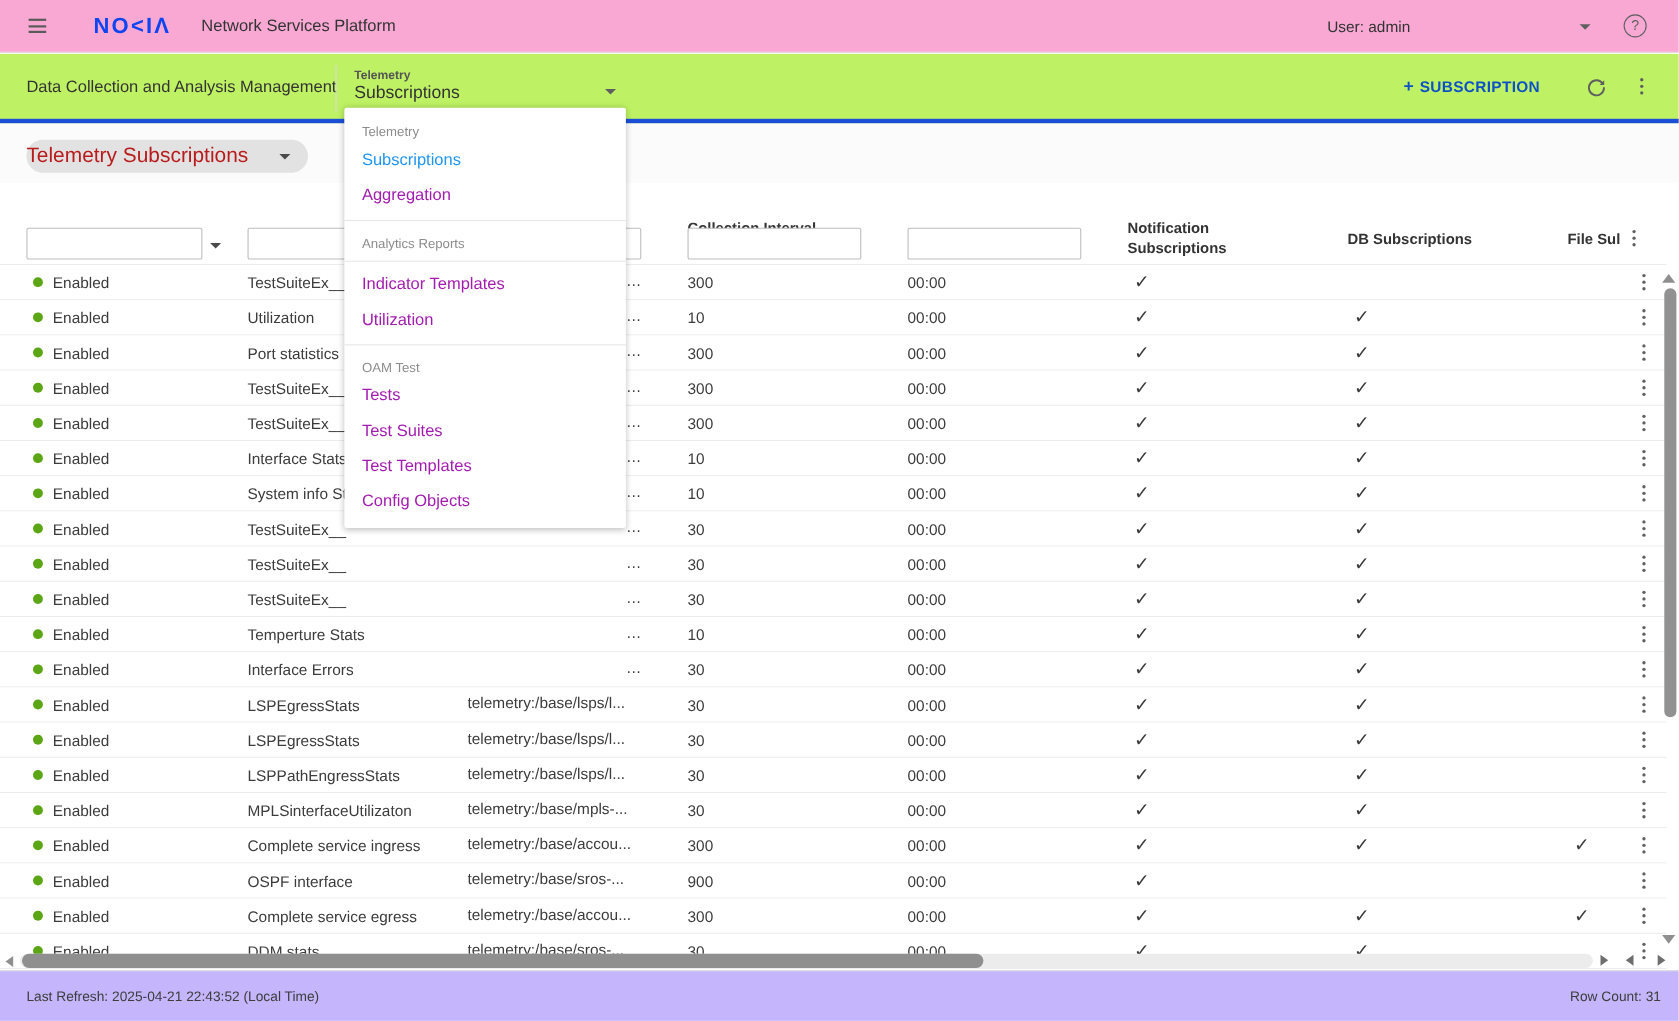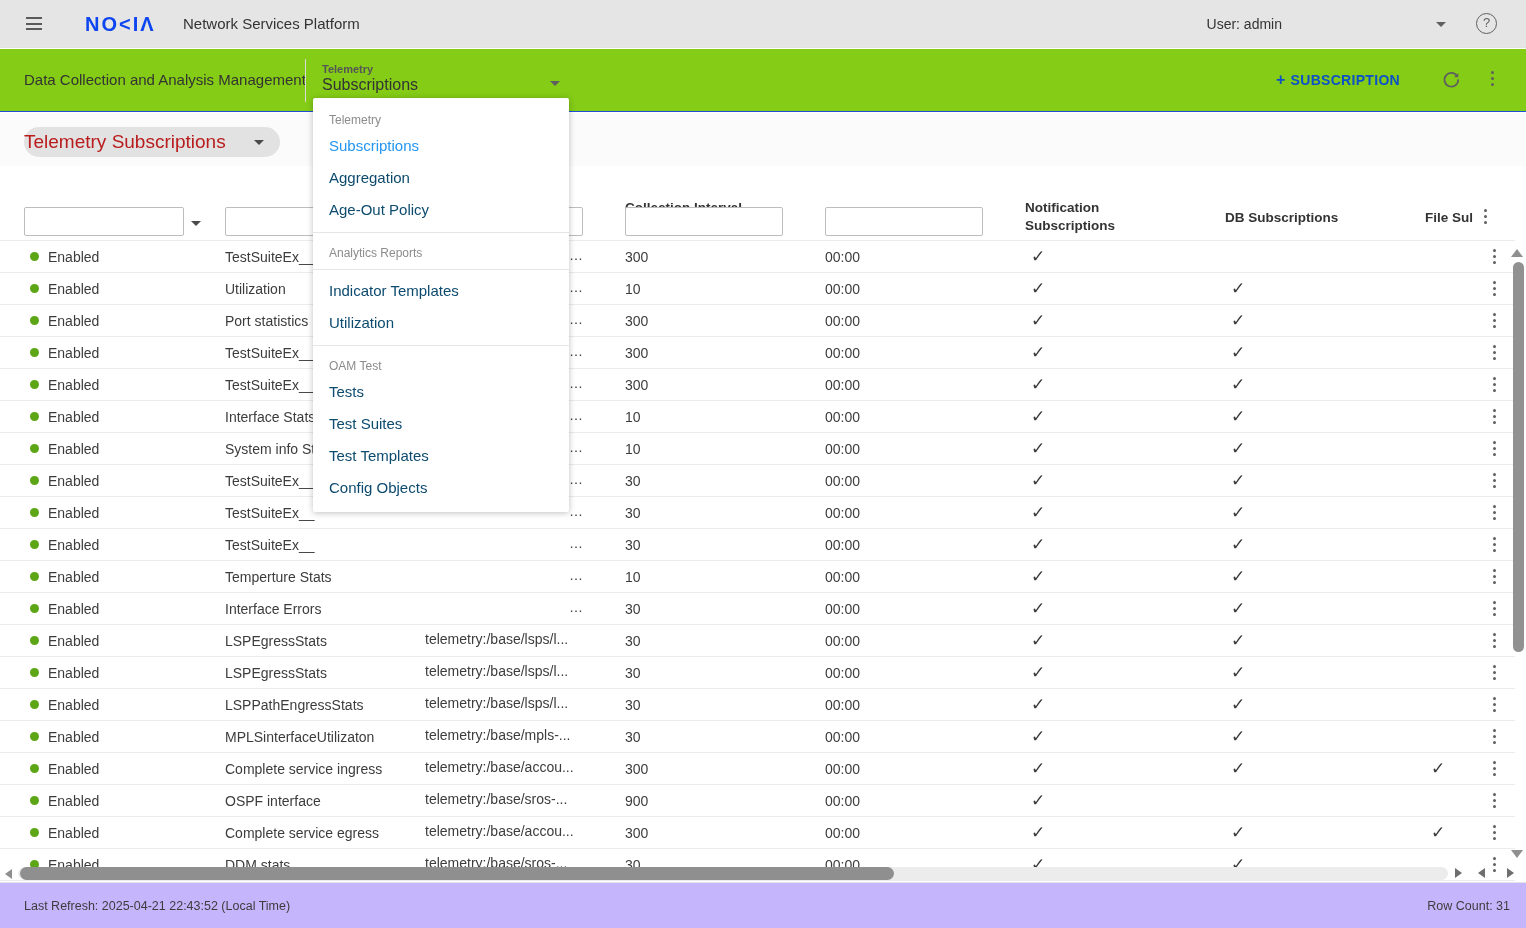--- a/index.html
+++ b/index.html
@@ -1,37 +1,37 @@
 <!DOCTYPE html>
 <html><head>
 <meta charset="utf-8">
 <style>
   * { box-sizing: border-box; margin: 0; padding: 0; }
   html,body { width:1526px; height:928px; overflow:hidden; background:#fff;
     font-family:"Liberation Sans", sans-serif; color:#333; }
 
   
   .topbar { position:absolute; top:0; left:0; width:1526px; height:48px;
-    background:#e5e5e5; border-bottom:1px solid #e2e2e2; z-index:5;padding-left:20px; }
+    background:#f9a8d4; border-bottom:1px solid #e2e2e2; z-index:5;padding-left:20px; }
   .hamburger { position:absolute; left:26px; top:17px; width:16px; height:13px;
     display:flex; flex-direction:column; justify-content:space-between; cursor:pointer; }
   .hamburger span { display:block; height:2px; background:#5a5a5a; }
   .nokia-logo { position:absolute; left:85px; top:13px; font-size:20px; font-weight:700;
     color:#0d45f0; letter-spacing:2px; }
   .app-name { position:absolute; left:183px; top:15px; font-size:15px; color:#333; }
   .user-label { position:absolute; right:244px; top:16px; font-size:14px; color:#333; }
   .caret { width:0; height:0; border-left:5px solid transparent; border-right:5px solid transparent;
     border-top:5px solid #5f5f5f; display:inline-block; }
   .user-caret { position:absolute; right:80px; top:22px; }
   .help-icon { position:absolute; right:29px; top:13px; width:21px; height:21px; border-radius:50%;
     border:1.5px solid #5f5f5f; color:#5f5f5f; font-size:13px; line-height:18px; text-align:center; }
 
   
   .toolbar { position:absolute; top:49px; left:0; width:1526px; height:63px;
-    background:#84cc16; border-bottom:1px solid #1d4ed8; z-index:5; }
+    background:#bef264; border-bottom:4px solid #1d4ed8; z-index:5; }
   .page-title { position:absolute; left:24px; top:22px; font-size:15px; color:#333; }
   .vdivider { position:absolute; left:305px; top:10px; height:43px; width:1px; background:#d9d9d9; }
   .selector { position:absolute; left:322px; top:14px; width:248px; cursor:pointer; }
   .selector .small { font-size:11px; font-weight:700; color:#555; margin-bottom:1px; }
   .selector .big { font-size:16px; color:#333; }
   .selector-caret { position:absolute; left:228px; top:18px; }
   .new-btn { position:absolute; right:126px; top:22px; font-size:14px; font-weight:700;
     color:#0d51c8; letter-spacing:.3px; cursor:pointer; }
   .new-btn .plus { font-size:16px; font-weight:700; margin-right:5px; }
   .refresh-btn { position:absolute; right:65px; top:21px; width:20px; height:20px; cursor:pointer; }
@@ -79,21 +79,21 @@
   .c-path span.tail { width:158px; text-align:right; }
   .check { font-size:17px; color:#3a3a3a; padding-left:6px; }
   .c-kebab { display:flex; justify-content:flex-start; padding-left:8px; }
 
   
   .menu { position:absolute; top:98px; left:313px; width:256px; background:#fff; z-index:20;
     box-shadow:0 1px 6px rgba(0,0,0,.25); border-radius:2px; padding:2px 0; }
   .menu-section { padding:5px 0 6px; }
   .menu-section + .menu-section { border-top:1px solid #e6e6e6; }
   .menu-header { padding:8px 16px 3px; font-size:12px; color:#8c8c8c; }
-  .menu-item { padding:7px 16px 8px; font-size:15px; color:#0c4a6e; cursor:pointer; }
+  .menu-item { padding:7px 16px 8px; font-size:15px; color:#a21caf; cursor:pointer; }
   .menu-item.selected { color:#2196f3; }
   .menu-item.focused { margin:2px 10px 3px; padding:3px 6px 4px; border:2px solid #ed7326;
     border-radius:14px; background:#efefef; }
 
   
   .vtrack { position:absolute; right:1px; top:246px; width:13px; height:632px; }
   .varrow-up { position:absolute; right:3px; top:249px; width:0; height:0;
     border-left:6px solid transparent; border-right:6px solid transparent; border-bottom:8px solid #8f8f8f; }
   .vthumb { position:absolute; right:2px; top:262px; width:11px; height:390px; border-radius:6px; background:#919191; }
   .varrow-down { position:absolute; right:3px; top:850px; width:0; height:0;
@@ -586,21 +586,20 @@
         </div>
       </div>
     </div>
   </div>
 
 <div class="menu" id="menu">
     <div class="menu-section">
       <div class="menu-header">Telemetry</div>
       <div class="menu-item selected">Subscriptions</div>
       <div class="menu-item">Aggregation</div>
-      <div class="menu-item">Age-Out Policy</div>
     </div>
     <div class="menu-section">
       <div class="menu-header">Analytics Reports</div>
     </div>
     <div class="menu-section">
       <div class="menu-item">Indicator Templates</div>
       <div class="menu-item">Utilization</div>
     </div>
     <div class="menu-section">
       <div class="menu-header">OAM Test</div>

